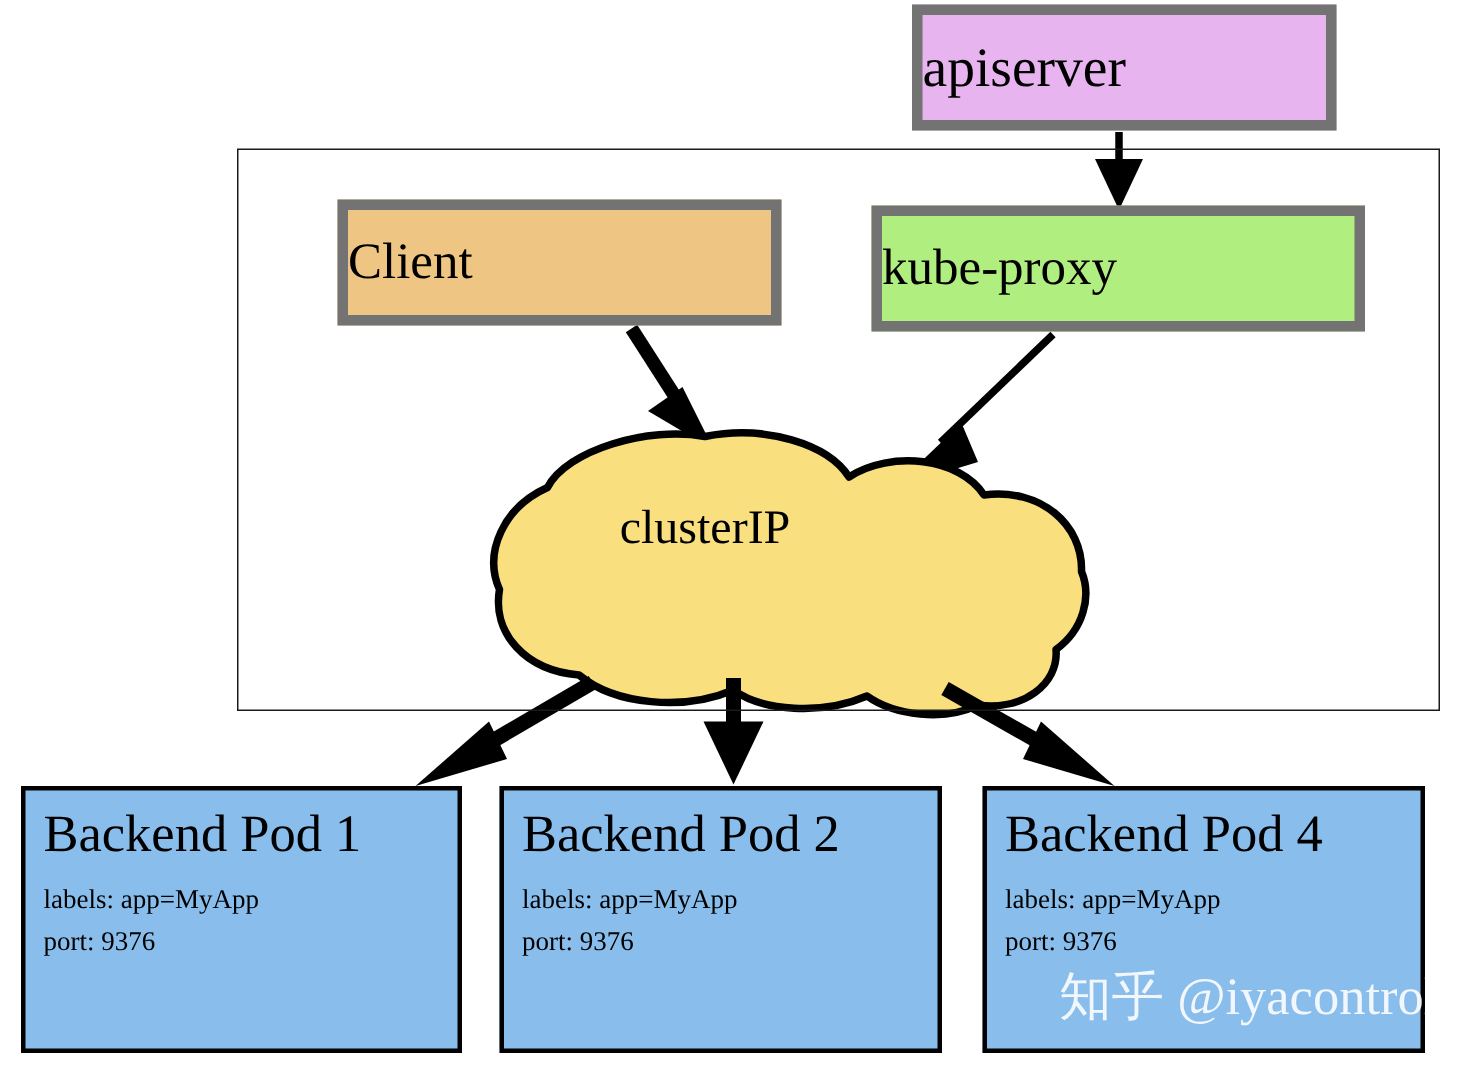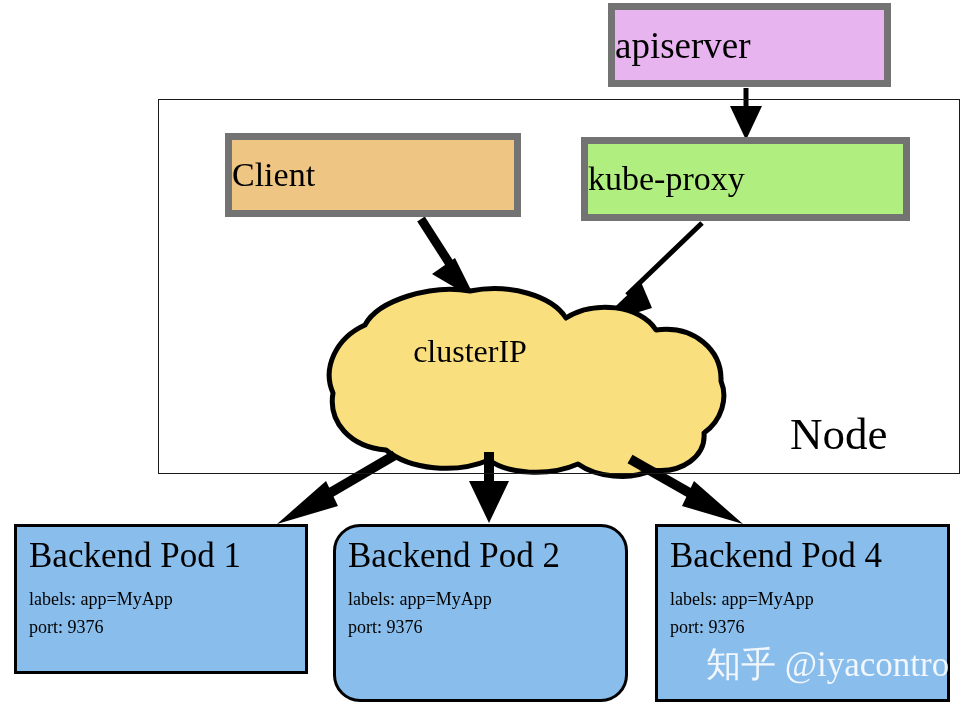--- a/index.html
+++ b/index.html
@@ -118,22 +118,22 @@
     line-height: 1.18;
     font-family: "Liberation Serif", "DejaVu Serif", serif;
     white-space: nowrap;
   }
   .pod-line {
     font-size: 18px;
     line-height: 1.55;
     font-family: "Liberation Serif", "DejaVu Serif", serif;
     white-space: nowrap;
   }
-  #pod-1 { left: 14px;  top: 524px; width: 294px; height: 150px; }
-  #pod-2 { left: 333px; top: 524px; width: 295px; height: 178px; border-radius: 27px; }
+  #pod-1 { left: 14px;  top: 524px; width: 294px; height: 178px; }
+  #pod-2 { left: 333px; top: 524px; width: 295px; height: 178px; }
   #pod-3 { left: 655px; top: 524px; width: 295px; height: 178px; }
   #pod-1 .pod-title, #pod-2 .pod-title, #pod-3 .pod-title { margin-top: 2px; }
   .pod-spacer { height: 10px; }
 
   
   #watermark {
     position: absolute;
     left: 706px;
     top: 641px;
     font-size: 35px;
@@ -194,21 +194,20 @@
     </g>
 
     <g>
       <line x1="630" y1="459" x2="702" y2="500" stroke="#000000" stroke-width="10"></line>
       <polygon points="743,524 682,506 694,481" fill="#000000"></polygon>
     </g>
 
   </svg>
 
   <div id="node-container"></div>
-  <div id="node-label">Node</div>
 
   <div id="apiserver-box" class="node-box" style="background:#e8b4f0;">
     <span class="node-label">apiserver</span>
   </div>
 
   <div id="client-box" class="node-box" style="background:#eec583;">
     <span class="node-label">Client</span>
   </div>
 
   <div id="kubeproxy-box" class="node-box" style="background:#b0ee80;">

